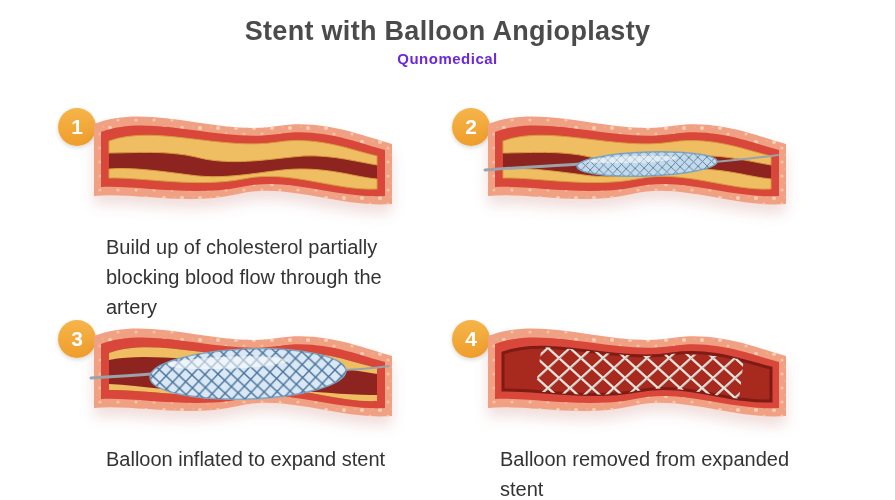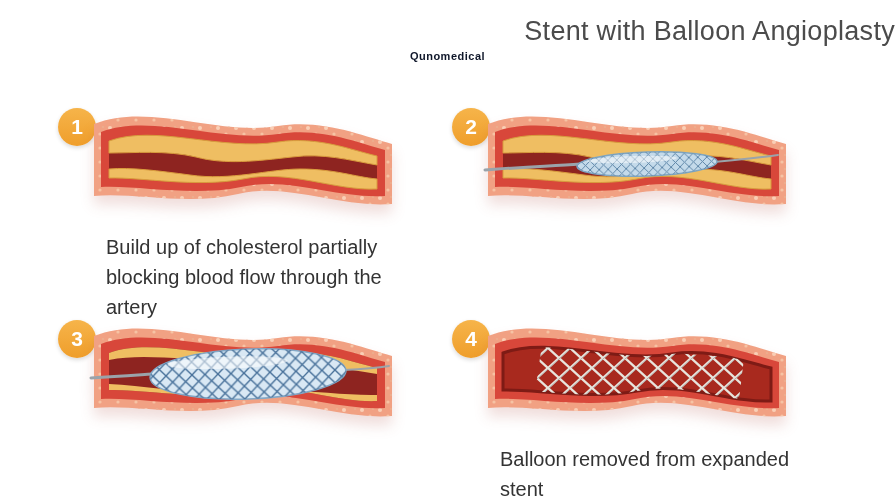--- a/index.html
+++ b/index.html
@@ -1,20 +1,20 @@
 <!DOCTYPE html>
 <html><head>
 <meta charset="utf-8">
 <style>
   html,body{margin:0;padding:0;background:#ffffff;font-family:"Liberation Sans",sans-serif;}
   .frame{position:relative;width:895px;height:500px;background:#ffffff;overflow:hidden;}
-  .title{position:absolute;top:16px;left:0;width:100%;text-align:right;margin:0;
-         font-size:27px;font-weight:400;color:#4b4b4b;letter-spacing:.3px;}
+  .title{position:absolute;top:16px;left:0;width:100%;text-align:center;margin:0;
+         font-size:27px;font-weight:700;color:#4b4b4b;letter-spacing:.3px;}
   .logo{position:absolute;top:50px;left:0;width:100%;text-align:center;
-        font-size:11px;font-weight:700;letter-spacing:.5px;color:#0f172a;}
+        font-size:15px;font-weight:700;letter-spacing:.5px;color:#6d28d9;}
   .step{position:absolute;width:360px;}
   .s1{left:58px;top:96px;}
   .s2{left:452px;top:96px;}
   .s3{left:58px;top:308px;}
   .s4{left:452px;top:308px;}
   .badge{position:absolute;left:0;top:12px;width:38px;height:38px;border-radius:50%;
          background:linear-gradient(180deg,#F6B44A,#EF9E2B);color:#fff;
          display:flex;align-items:center;justify-content:center;
          font-size:21px;font-weight:700;box-shadow:0 2px 4px rgba(0,0,0,.15);}
   .artery{display:block;margin-left:30px;filter:drop-shadow(0 9px 7px rgba(160,45,30,.16));}
@@ -109,20 +109,21 @@
       <path d="M21,45 C67,28 133,55 190,46 C230,40 263,54 289,60 L289,66 C250,60 200,50 160,52 C110,55 60,44 21,52 Z" fill="#EFBE62"></path>
       <path d="M21,76 C60,78 110,88 160,84 C210,80 255,88 289,87 L289,93 C247,95 201,73 155,83 C109,92 53,81 21,82 Z" fill="#EFBE62"></path>
       <g>
         <path d="M3,70 C30,68 48,67 64,66" stroke="#9AA3AA" stroke-width="3" fill="none" stroke-linecap="round"></path>
         <path d="M256,62 C275,61 288,60 301,58" stroke="#9AA3AA" stroke-width="2" fill="none" stroke-linecap="round"></path>
         <ellipse cx="160" cy="66" rx="98" ry="25" fill="#D9E8F4" stroke="#84A8C6" stroke-width="1.5" transform="rotate(-2 160 66)"></ellipse>
         <ellipse cx="160" cy="66" rx="98" ry="25" fill="url(#xh3)" transform="rotate(-2 160 66)"></ellipse>
         <ellipse cx="140" cy="54" rx="60" ry="6" fill="#FFFFFF" opacity="0.55" transform="rotate(-2 160 66)"></ellipse>
       </g>
     </svg>
+    <p class="caption">Balloon inflated to expand stent</p>
   </section>
 
   <section class="step s4">
     <div class="badge">
       <span>4</span>
     </div>
     <svg class="artery" width="310" height="132" viewBox="0 0 310 132">
       <defs>
         <pattern id="sp4" width="18" height="14" patternUnits="userSpaceOnUse">
           <circle cx="4" cy="4" r="2" fill="#F9CFB6"></circle>

